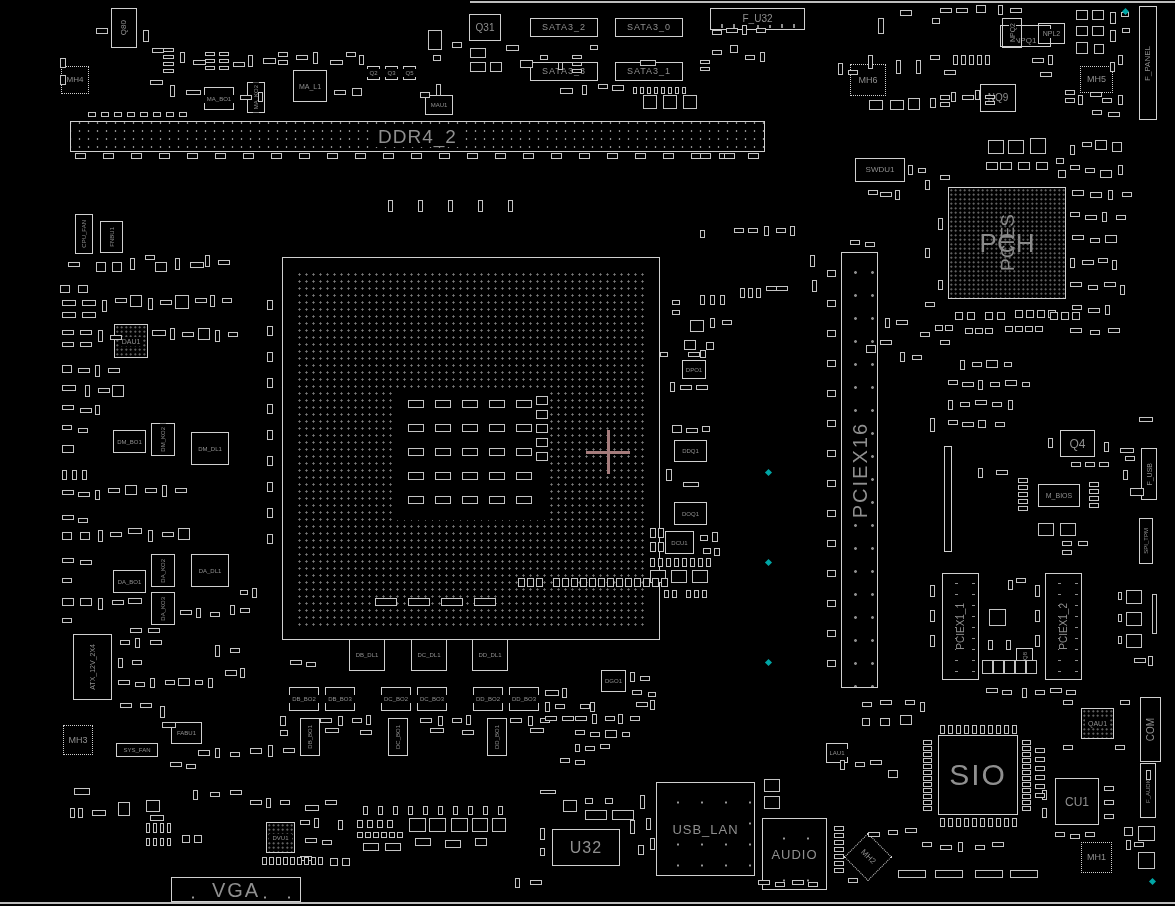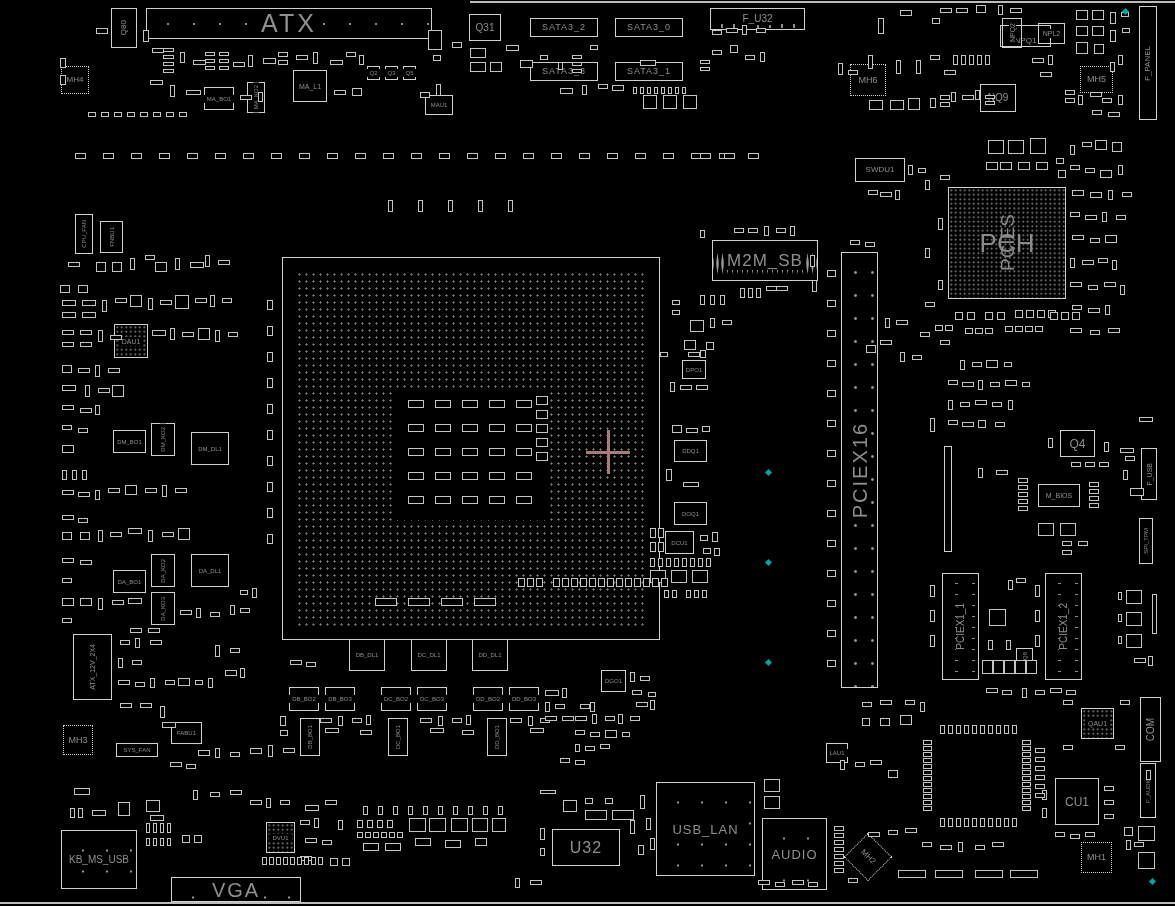--- a/index.html
+++ b/index.html
@@ -29,23 +29,20 @@
   .free-label{position:absolute;display:flex;align-items:center;justify-content:center;
               color:#8a8a8a;z-index:7;white-space:nowrap;line-height:1;}
 </style>
 </head>
 <body>
 
 <div id="board">
     <div class="comp" style="left: 111px; top: 8px; width: 26px; height: 40px;">
       <span class="lbl vert" style="font-size: 8px;">Q80</span>
     </div>
-    <div class="comp dots-atx" style="left: 146px; top: 8px; width: 286px; height: 31px;">
-      <span class="lbl" style="font-size: 25px; letter-spacing: 3px;">ATX</span>
-    </div>
     <div class="comp mount" style="left: 61px; top: 66px; width: 28px; height: 28px;">
       <span class="lbl" style="font-size: 8px;">MH4</span>
     </div>
     <div class="comp" style="left: 204px; top: 87px; width: 30px; height: 23px;">
       <span class="lbl" style="font-size: 6px;">MA_BO1</span>
     </div>
     <div class="comp" style="left: 247px; top: 82px; width: 18px; height: 31px;">
       <span class="lbl vert" style="font-size: 6px;">MA_KO2</span>
     </div>
     <div class="comp" style="left: 293px; top: 70px; width: 34px; height: 32px;">
@@ -95,20 +92,23 @@
     </div>
     <div class="comp mount" style="left: 1080px; top: 66px; width: 33px; height: 27px;">
       <span class="lbl" style="font-size: 9px;">MH5</span>
     </div>
     <div class="comp" style="left: 980px; top: 84px; width: 36px; height: 28px;">
       <span class="lbl" style="font-size: 10px;">NQ9</span>
     </div>
     <div class="comp" style="left: 1139px; top: 6px; width: 18px; height: 114px;">
       <span class="lbl vert" style="font-size: 8px;">F_PANEL</span>
     </div>
+    <div class="comp dots-fine" style="left: 70px; top: 121px; width: 695px; height: 31px;">
+      <span class="lbl" style="font-size: 19px; letter-spacing: 1px;">DDR4_2</span>
+    </div>
     <div class="comp" style="left: 75px; top: 214px; width: 18px; height: 40px;">
       <span class="lbl vert" style="font-size: 6px;">CPU_FAN</span>
     </div>
     <div class="comp" style="left: 100px; top: 221px; width: 23px; height: 32px;">
       <span class="lbl vert" style="font-size: 6px;">FNBU1</span>
     </div>
     <div class="comp bga" style="left: 114px; top: 324px; width: 34px; height: 34px;">
       <span class="lbl" style="font-size: 7px;">DAU1</span>
     </div>
     <div class="comp" style="left: 113px; top: 430px; width: 33px; height: 23px;">
@@ -137,32 +137,26 @@
     </div>
     <div class="comp mount" style="left: 63px; top: 725px; width: 30px; height: 30px;">
       <span class="lbl" style="font-size: 9px;">MH3</span>
     </div>
     <div class="comp" style="left: 116px; top: 743px; width: 42px; height: 14px;">
       <span class="lbl" style="font-size: 6px;">SYS_FAN</span>
     </div>
     <div class="comp" style="left: 171px; top: 722px; width: 31px; height: 22px;">
       <span class="lbl" style="font-size: 6px;">FABU1</span>
     </div>
-    <div class="comp dots-sparse" style="left: 61px; top: 830px; width: 76px; height: 59px;">
-      <span class="lbl" style="font-size: 10px;">KB_MS_USB</span>
-    </div>
     <div class="comp dots-sparse" style="left: 171px; top: 877px; width: 130px; height: 25px;">
       <span class="lbl" style="font-size: 20px; letter-spacing: 2px;">VGA</span>
     </div>
     <div class="comp bga" style="left: 266px; top: 822px; width: 29px; height: 31px;">
       <span class="lbl" style="font-size: 6px;">DVU1</span>
     </div>
-    <div class="comp dots-strip" style="left: 712px; top: 240px; width: 106px; height: 41px;">
-      <span class="lbl" style="font-size: 17px; letter-spacing: 1px;">M2M_SB</span>
-    </div>
     <div class="comp" style="left: 682px; top: 360px; width: 24px; height: 19px;">
       <span class="lbl" style="font-size: 6px;">DPO1</span>
     </div>
     <div class="comp" style="left: 674px; top: 440px; width: 33px; height: 22px;">
       <span class="lbl" style="font-size: 6px;">DDQ1</span>
     </div>
     <div class="comp" style="left: 674px; top: 502px; width: 33px; height: 23px;">
       <span class="lbl" style="font-size: 6px;">DOQ1</span>
     </div>
     <div class="comp" style="left: 665px; top: 531px; width: 29px; height: 23px;">
@@ -235,20 +229,23 @@
       <span class="lbl vert" style="font-size: 6px;">Q8</span>
     </div>
     <div class="comp bga" style="left: 1081px; top: 708px; width: 33px; height: 31px;">
       <span class="lbl" style="font-size: 7px;">QAU1</span>
     </div>
     <div class="comp" style="left: 1140px; top: 697px; width: 21px; height: 65px;">
       <span class="lbl vert" style="font-size: 10px;">COM</span>
     </div>
     <div class="comp" style="left: 826px; top: 743px; width: 22px; height: 20px;">
       <span class="lbl" style="font-size: 6px;">LAU1</span>
+    </div>
+    <div class="comp" style="left: 938px; top: 735px; width: 80px; height: 80px;">
+      <span class="lbl" style="font-size: 30px; letter-spacing: 2px;">SIO</span>
     </div>
     <div class="comp" style="left: 1055px; top: 778px; width: 44px; height: 47px;">
       <span class="lbl" style="font-size: 12px;">CU1</span>
     </div>
     <div class="comp mount" style="left: 1081px; top: 842px; width: 31px; height: 31px;">
       <span class="lbl" style="font-size: 9px;">MH1</span>
     </div>
     <div class="comp mount diamond" style="left: 851px; top: 840px; width: 34px; height: 34px;">
       <span class="lbl" style="font-size: 8px;">MH2</span>
     </div>

